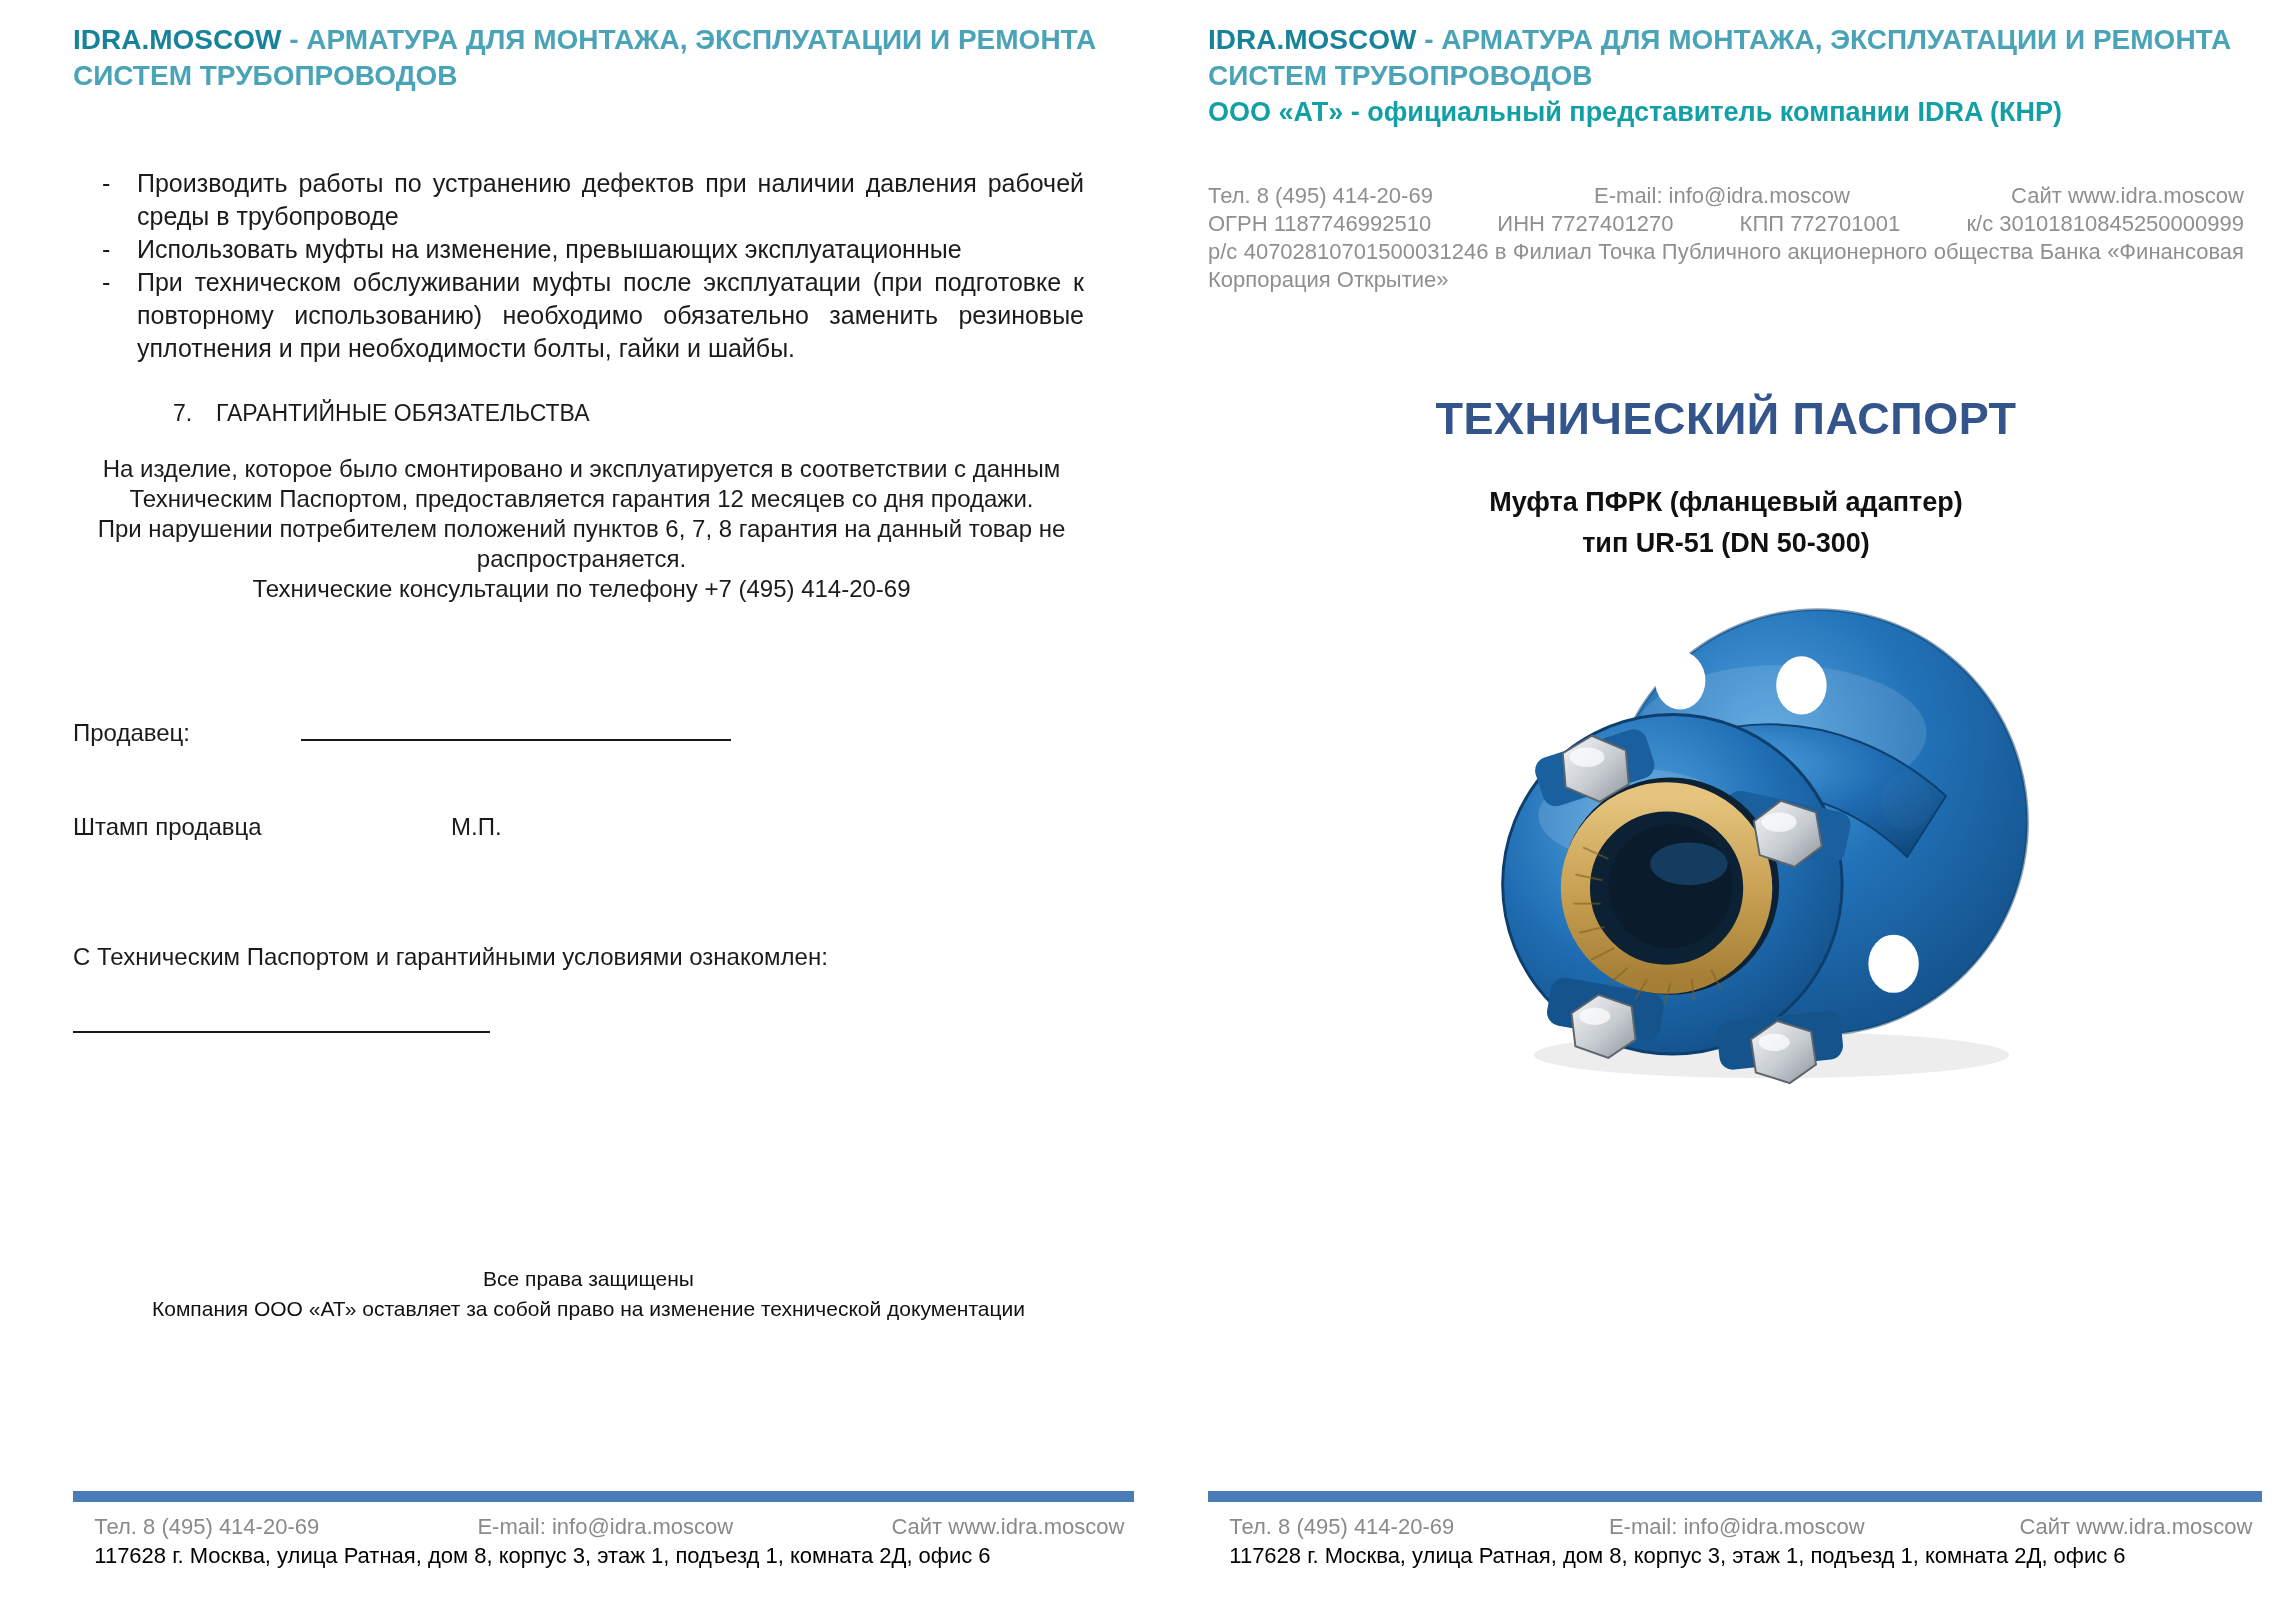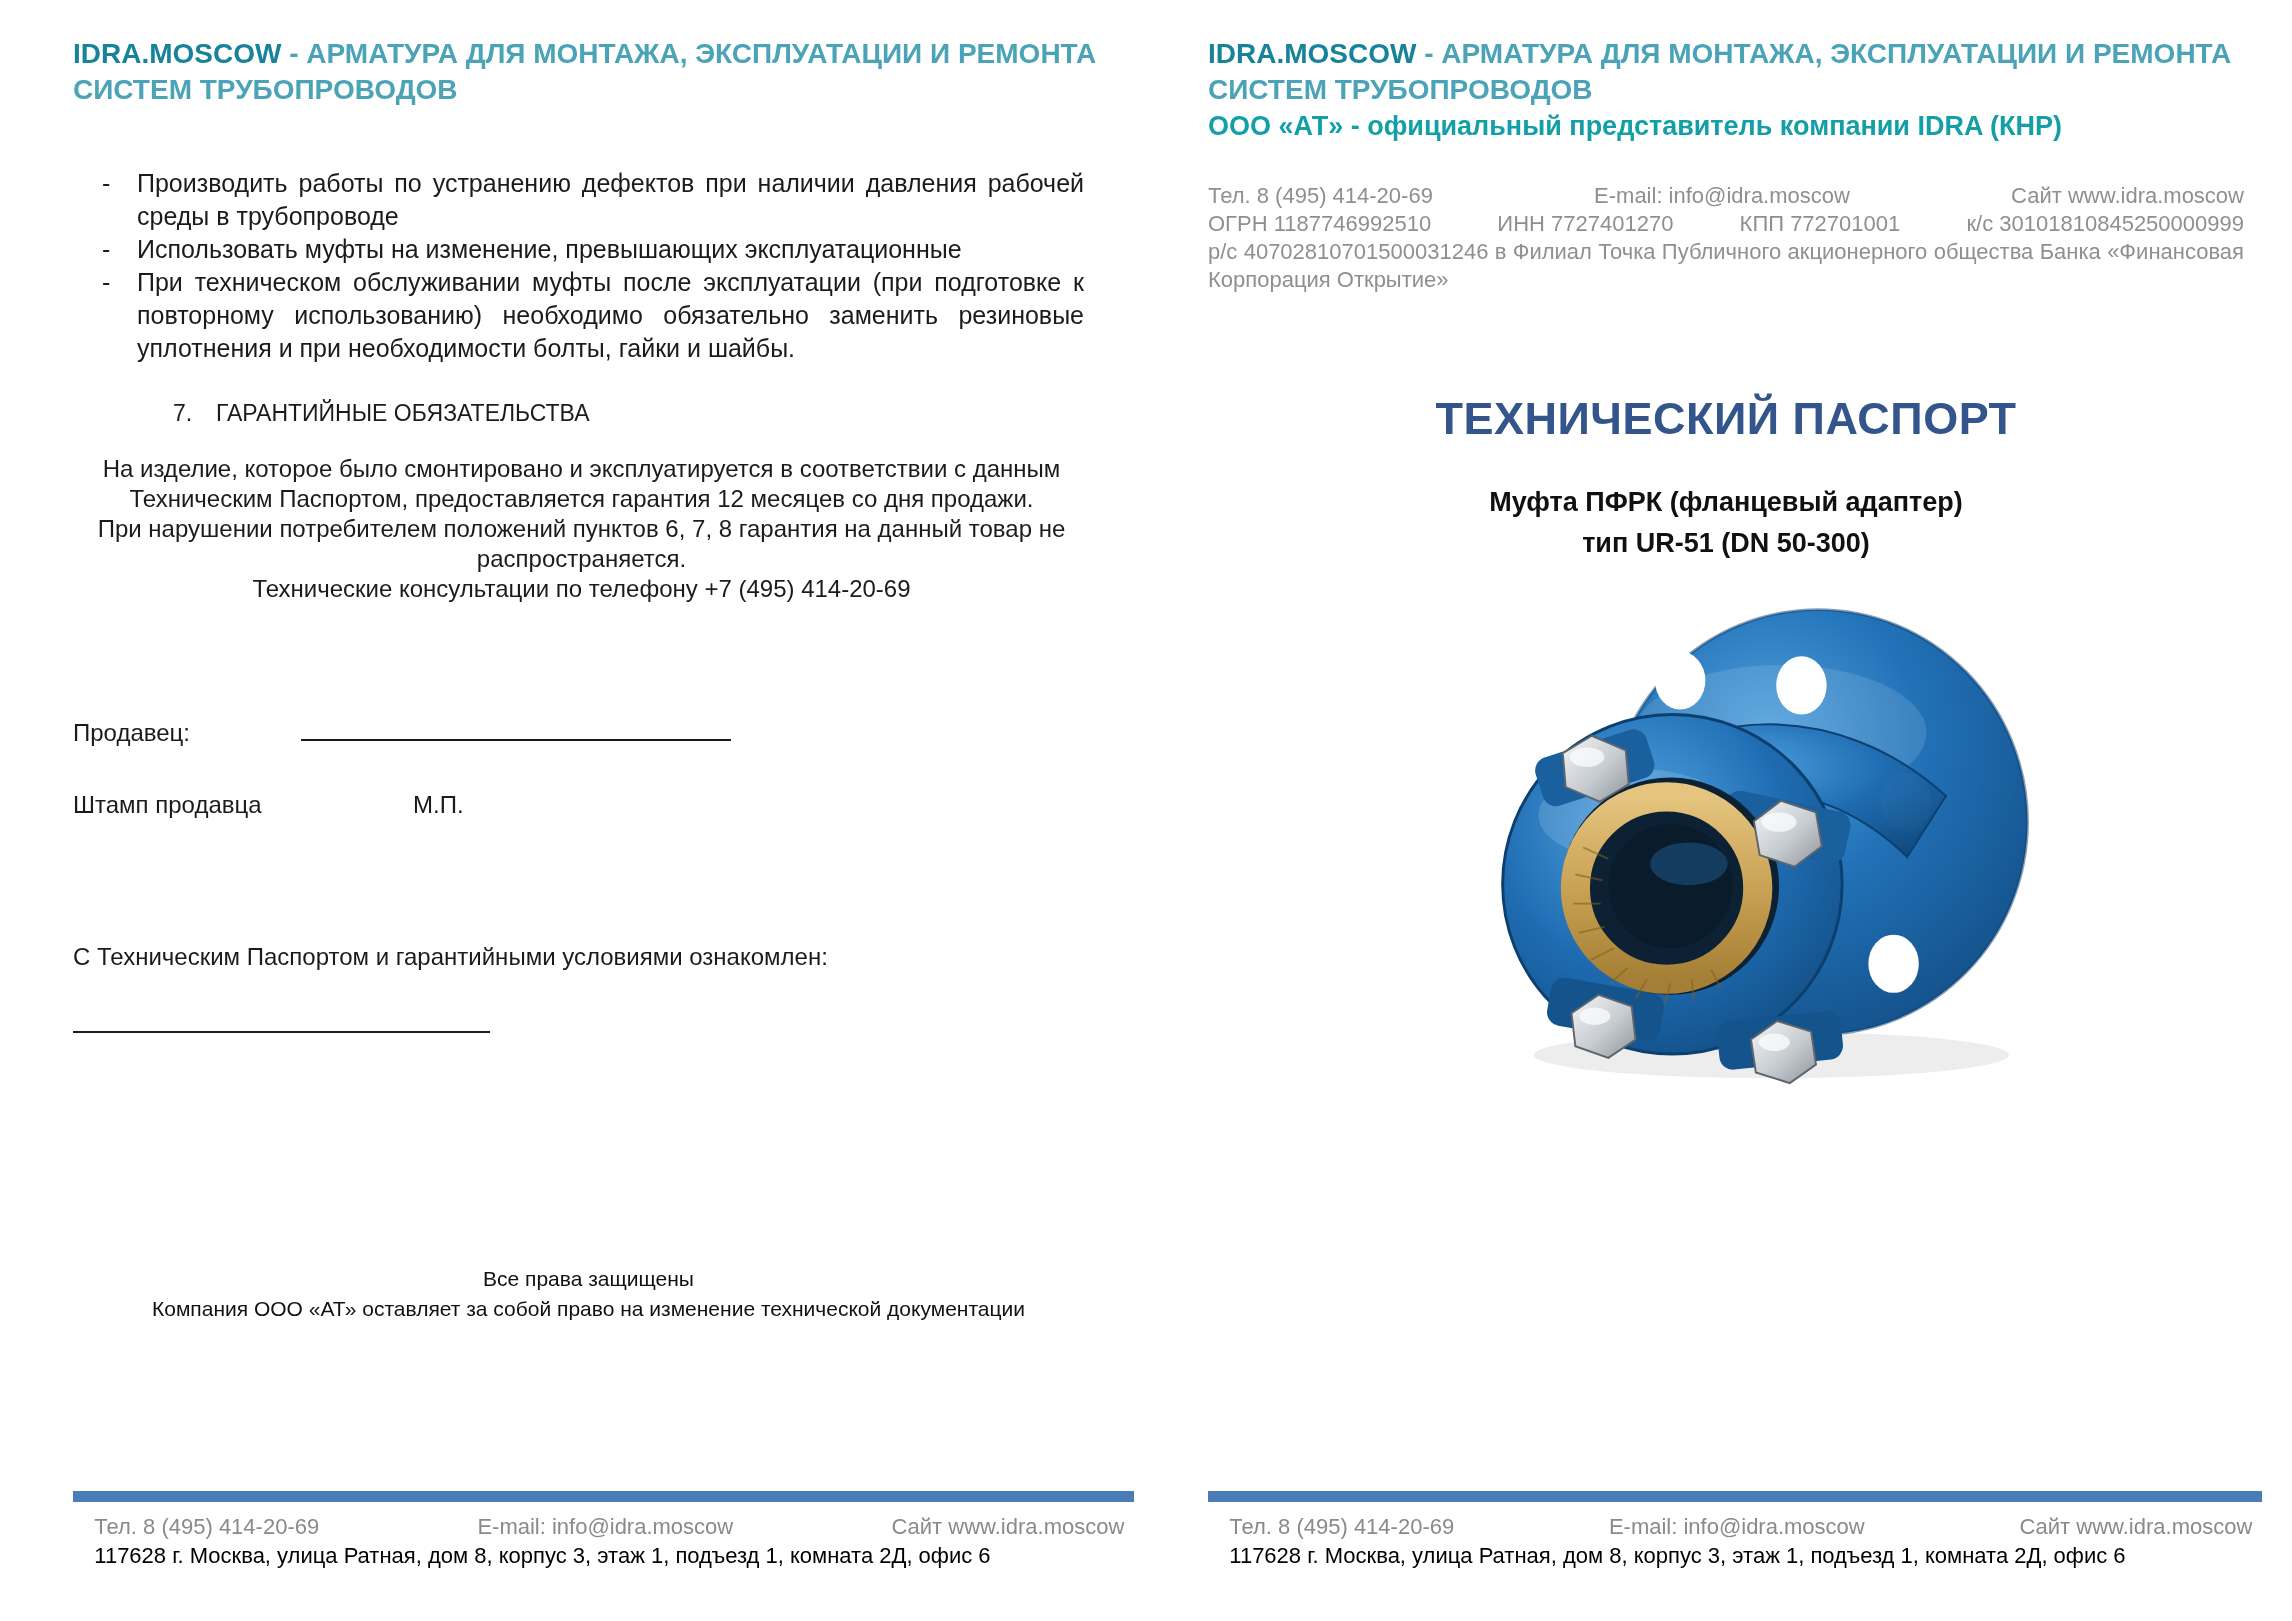--- a/index.html
+++ b/index.html
@@ -1,42 +1,42 @@
 <!DOCTYPE html>
 <html><head>
 <meta charset="utf-8">
 <style>
   html,body{margin:0;padding:0;background:#ffffff;}
   .canvas{
     position:relative;width:2293px;height:1621px;background:#ffffff;
     font-family:"Liberation Sans", sans-serif;color:#1b1b1b;overflow:hidden;
   }
   
-  .page-header{position:absolute;top:36px;font-size:28px;line-height:36px;font-weight:bold;}
+  .page-header{position:absolute;top:22px;font-size:28px;line-height:36px;font-weight:bold;}
   .page-header.left{left:73px;width:1053px;}
   .page-header.right{left:1208px;width:1053px;}
   .brand{color:#17839a;}
   .tagline{color:#4aa3b6;}
   .rep-line{color:#12a0a6;font-size:27px;line-height:37px;font-weight:bold;}
   
   .lp-bullets{position:absolute;left:102px;top:167px;width:982px;font-size:25px;line-height:33px;}
   .bullet{display:flex;}
   .bullet .dash{width:35px;flex:none;}
   .bullet .btxt{flex:1;text-align:justify;}
   .lp-heading{position:absolute;left:173px;top:400px;font-size:23px;}
   .lp-heading .num{display:inline-block;width:43px;}
   .lp-warranty{position:absolute;left:73px;top:454px;width:1017px;font-size:24px;line-height:30px;}
   .lp-warranty p{margin:0;text-align:center;}
   .form-row{position:absolute;left:73px;font-size:24px;display:flex;align-items:baseline;}
   .form-row .label{flex:none;}
   .row-date{top:684px;}
   .row-date .label{width:228px;}
   .row-seller{top:714px;}
   .row-seller .label{width:228px;}
-  .row-stamp{top:791px;}
+  .row-stamp{top:813px;gap:38px;}
   .row-stamp .label{width:340px;}
   .row-ack{top:943px;}
   .seller-underline{display:inline-block;width:430px;height:25px;border-bottom:2.9px solid #1a1a1a;}
   .signature-line{position:absolute;left:73px;top:1004px;width:417px;height:27px;border-bottom:2.9px solid #1a1a1a;}
   .lp-rights{position:absolute;left:73px;top:1264px;width:1031px;text-align:center;font-size:21px;line-height:30px;color:#111;}
   
   .rp-requisites{position:absolute;left:1208px;top:182px;width:1036px;color:#8f8f8f;font-size:22px;line-height:28px;}
   .req-row{display:flex;justify-content:space-between;}
   .req-account{text-align:justify;}
   .rp-title{position:absolute;left:1208px;top:393px;width:1036px;text-align:center;

